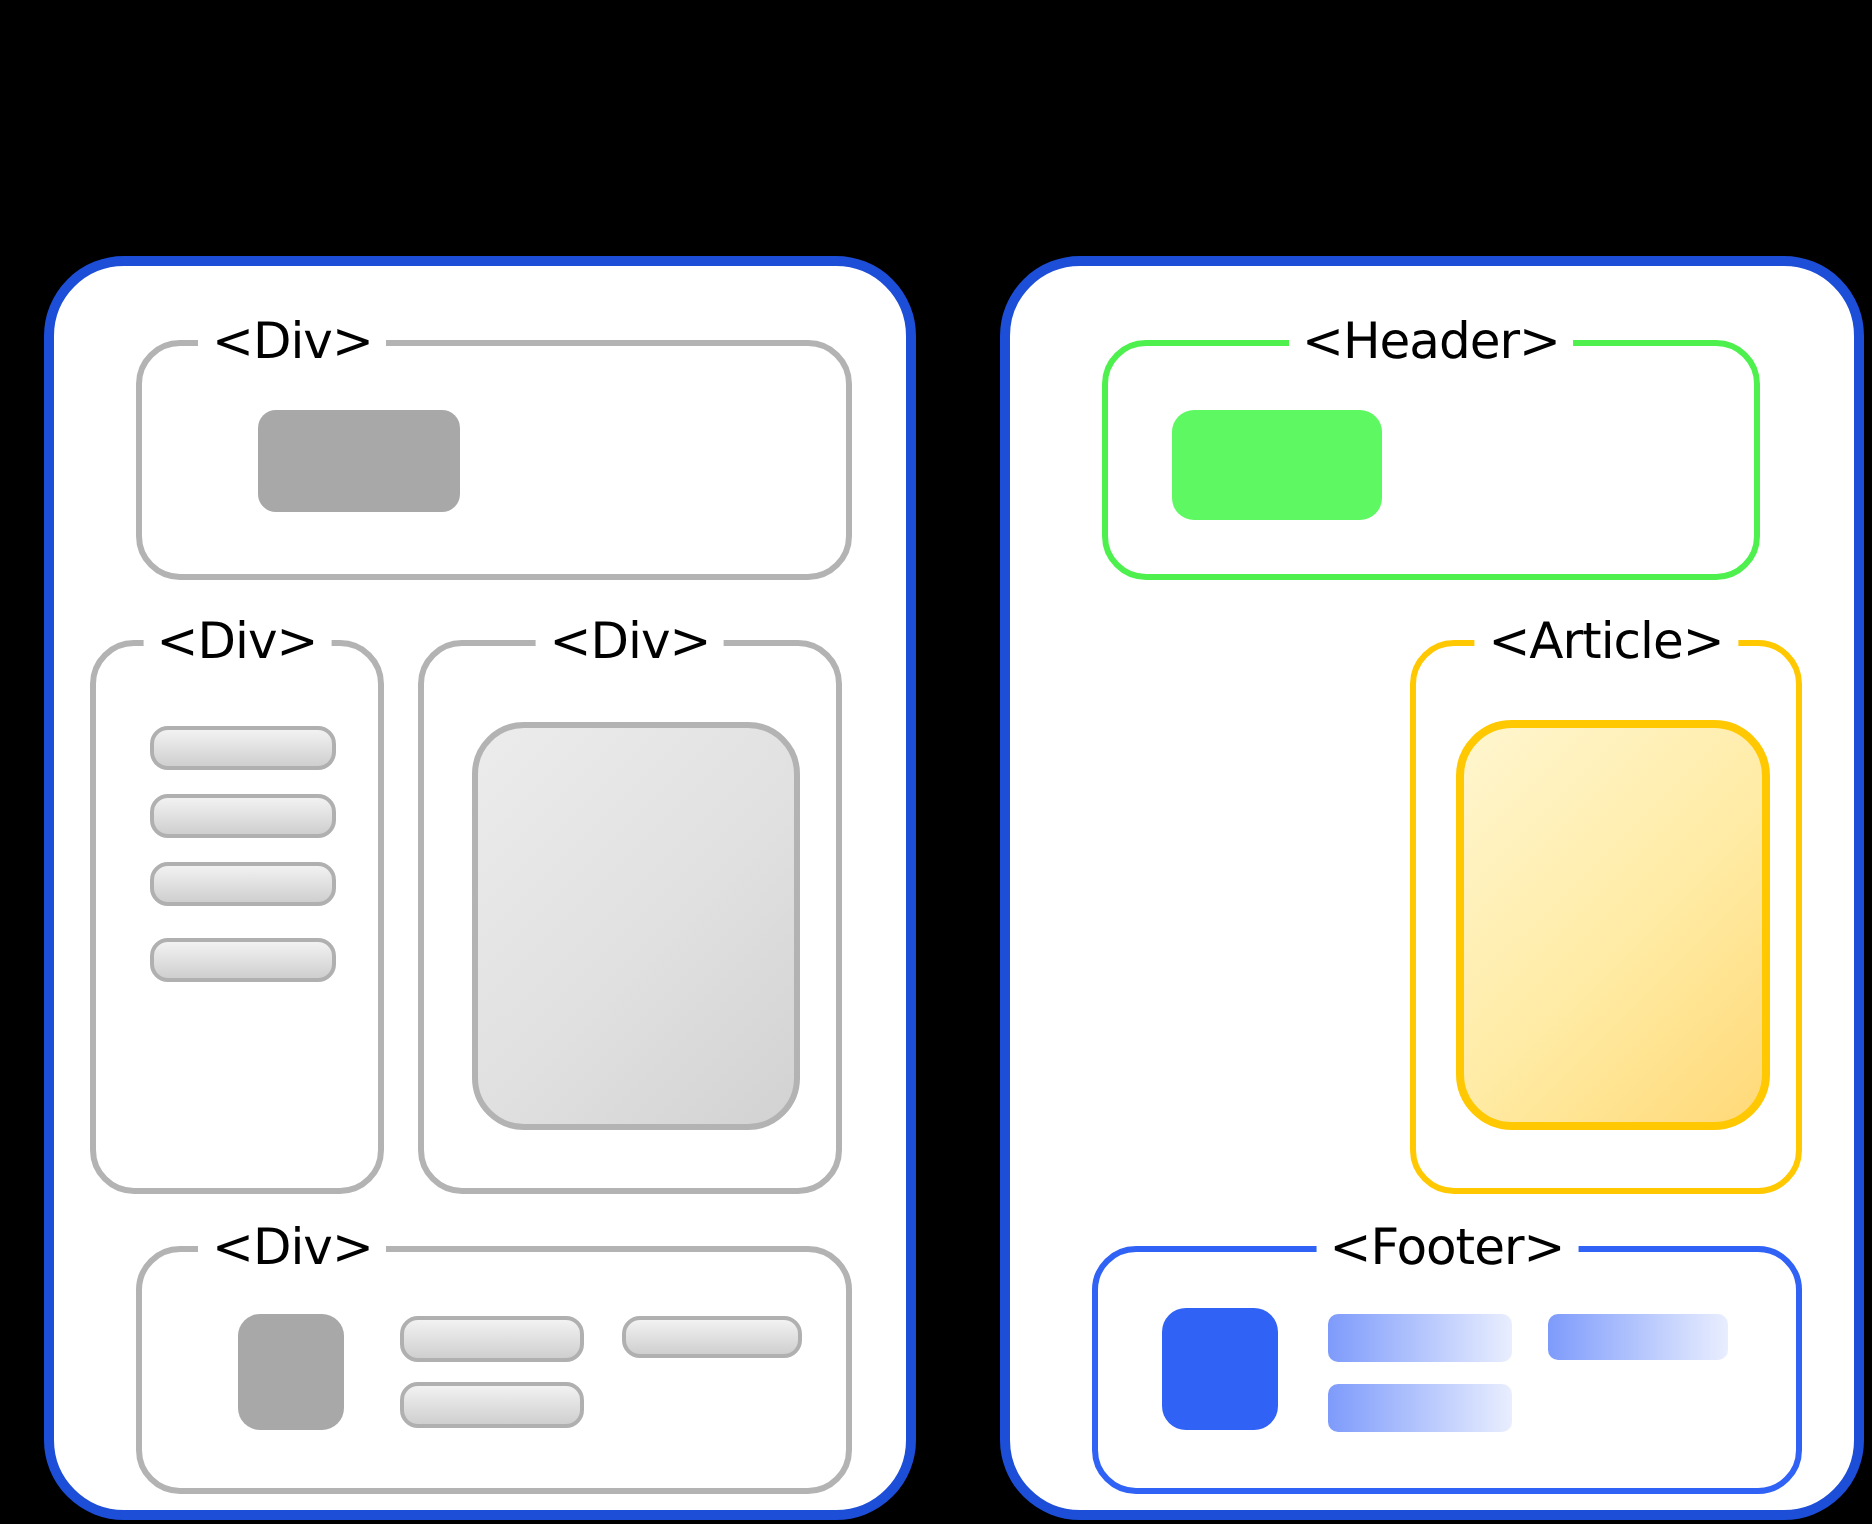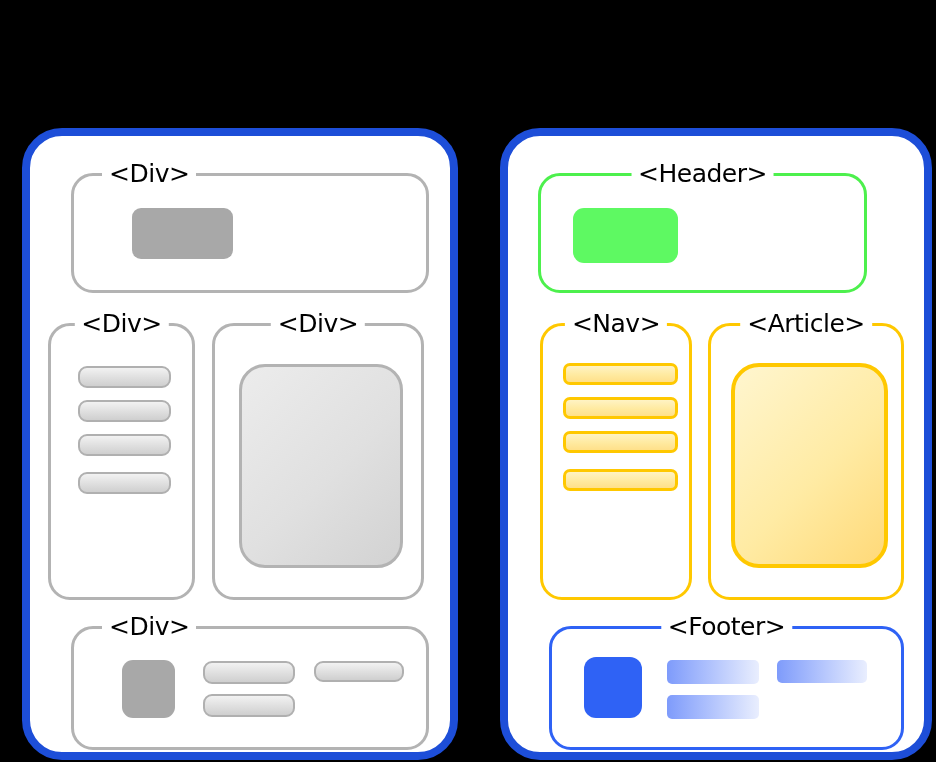--- a/index.html
+++ b/index.html
@@ -16,21 +16,21 @@
     position: relative;
     width: 936px;
     height: 762px;
     background: #000000;
   }
 
   
   .panel {
     position: absolute;
     background: #ffffff;
-    border: 8px solid #1d4ed8;
+    border: 5px solid #1d4ed8;
     border-radius: 40px;
   }
   #panel-div   { left: 22px;  top: 128px; width: 436px; height: 632px; }
   #panel-html  { left: 500px; top: 128px; width: 432px; height: 632px; }
 
   
   .group {
     position: absolute;
     border: 3px solid #b3b3b3;
     border-radius: 22px;
@@ -110,21 +110,21 @@
   #div-nav-bar-4 { top: 146px; }
 
   #div-article-panel { left: 24px; top: 38px; width: 164px; height: 204px; }
 
   #div-foot-square { left: 48px;  top: 31px;  width: 53px;  height: 58px;  border-radius: 11px; }
   #div-foot-bar-1  { left: 129px; top: 32px;  width: 92px;  height: 23px; }
   #div-foot-bar-2  { left: 129px; top: 65px;  width: 92px;  height: 23px; }
   #div-foot-bar-3  { left: 240px; top: 32px;  width: 90px;  height: 21px; }
 
   
-  #grp-header      { left: 30px;  top: 37px;  width: 329px; height: 120px; }
+  #grp-header      { left: 46px;  top: 37px;  width: 329px; height: 120px; }
   #grp-nav         { left: 32px;  top: 187px; width: 152px; height: 277px; }
   #grp-article     { left: 200px; top: 187px; width: 196px; height: 277px; }
   #grp-footer      { left: 41px;  top: 490px; width: 355px; height: 124px; }
 
   #header-block    { left: 32px;  top: 32px;  width: 105px; height: 55px; border-radius: 11px; }
 
   .nav-bar { left: 20px; width: 115px; height: 22px; }
   #nav-bar-1 { top: 37px; }
   #nav-bar-2 { top: 71px; }
   #nav-bar-3 { top: 105px; }
@@ -172,27 +172,20 @@
 
   </div>
 
   <div class="panel" id="panel-html">
 
     <div class="group green lg-center" id="grp-header">
       <span class="legend">&lt;Header&gt;</span>
       <div class="block fill-green-solid" id="header-block"></div>
     </div>
 
-    <div class="group gold lg-center" id="grp-nav">
-      <span class="legend">&lt;Nav&gt;</span>
-      <div class="block fill-gold-bar nav-bar" id="nav-bar-1"></div>
-      <div class="block fill-gold-bar nav-bar" id="nav-bar-2"></div>
-      <div class="block fill-gold-bar nav-bar" id="nav-bar-3"></div>
-      <div class="block fill-gold-bar nav-bar" id="nav-bar-4"></div>
-    </div>
 
     <div class="group blue lg-center" id="grp-footer">
       <span class="legend">&lt;Footer&gt;</span>
       <div class="block fill-blue-solid" id="foot-square"></div>
       <div class="block fill-blue-bar" id="foot-bar-1"></div>
       <div class="block fill-blue-bar" id="foot-bar-2"></div>
       <div class="block fill-blue-bar" id="foot-bar-3"></div>
     </div>
 
     <div class="group gold lg-center" id="grp-article">

